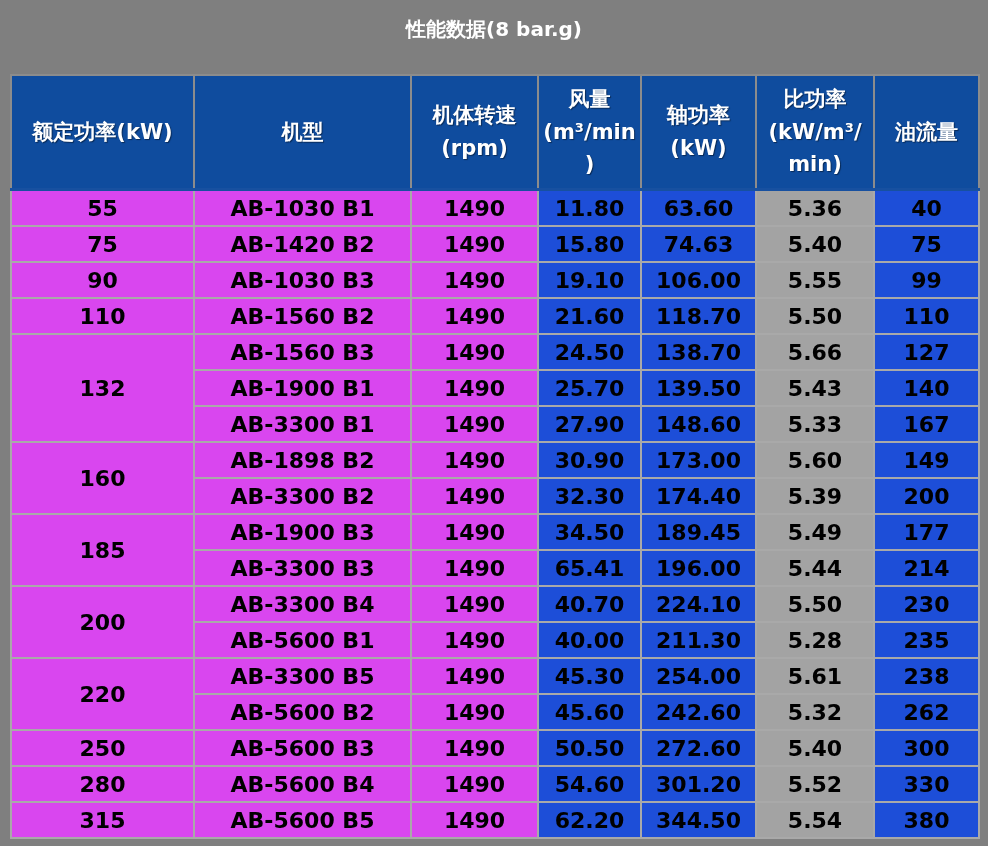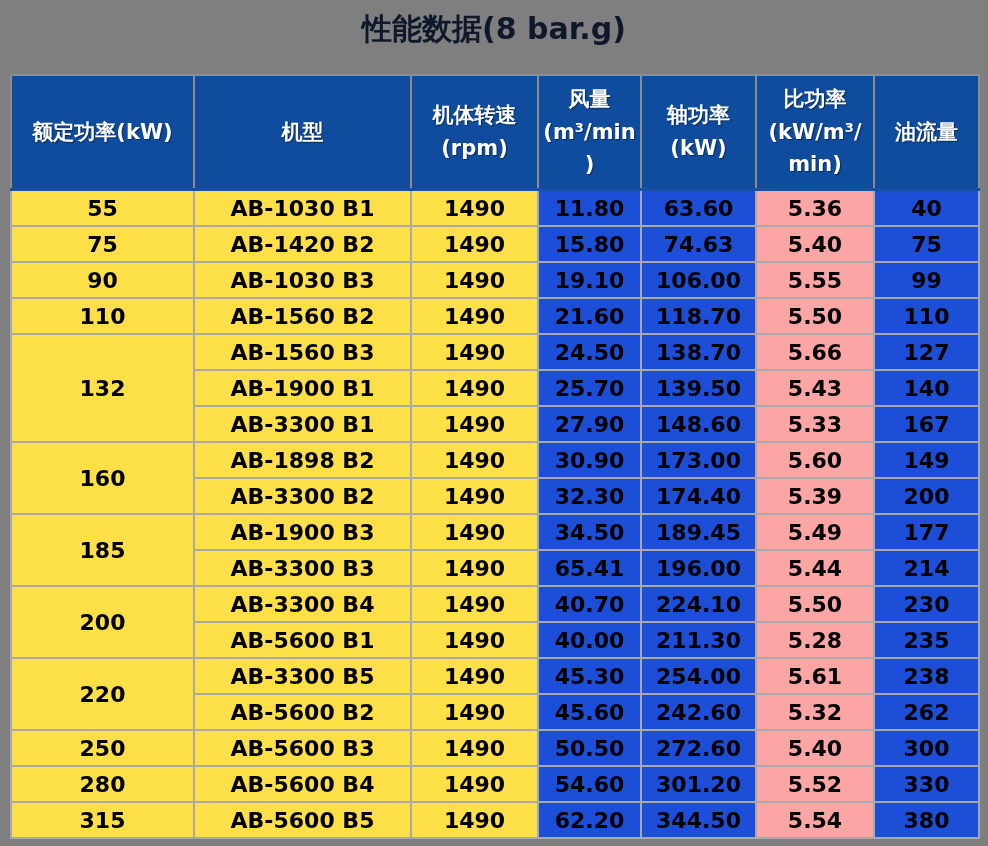--- a/index.html
+++ b/index.html
@@ -5,24 +5,24 @@
   html,body { margin:0; padding:0; }
   body {
     width:988px; height:846px;
     background:#7F7F7F;
     font-family:"DejaVu Sans","Liberation Sans",sans-serif;
     overflow:hidden;
   }
   .title {
     margin:10px 0 0 0;
     text-align:center;
-    font-size:30px;
+    font-size:20px;
     font-weight:bold;
     line-height:38px;
-    color:#0f172a;
+    color:#ffffff;
   }
   table.perf {
     border-collapse:collapse;
     table-layout:fixed;
     width:968px;
     margin:26px 0 0 10px;
     border:2px solid #BDBDBD;
   }
   col.w1{width:183px} col.w2{width:217px} col.w3{width:127px}
   col.w4{width:103px} col.w5{width:115px} col.w6{width:118px} col.w7{width:105px}
@@ -44,23 +44,23 @@
   td {
     border:2px solid #A9A9A9;
     height:34px;
     padding:0;
     text-align:center;
     vertical-align:middle;
     font-size:22px;
     font-weight:bold;
     color:#000000;
   }
-  td.light { background:#fde047; }
+  td.light { background:#d946ef; }
   td.dark  { background:#1d4ed8; }
-  td.cream { background:#fca5a5; }
+  td.cream { background:#a3a3a3; }
 </style>
 </head>
 <body>
 
 <div class="page">
   <h1 class="title">性能数据(8 bar.g)</h1>
 
   <table class="perf">
     <colgroup>
       <col class="w1">

